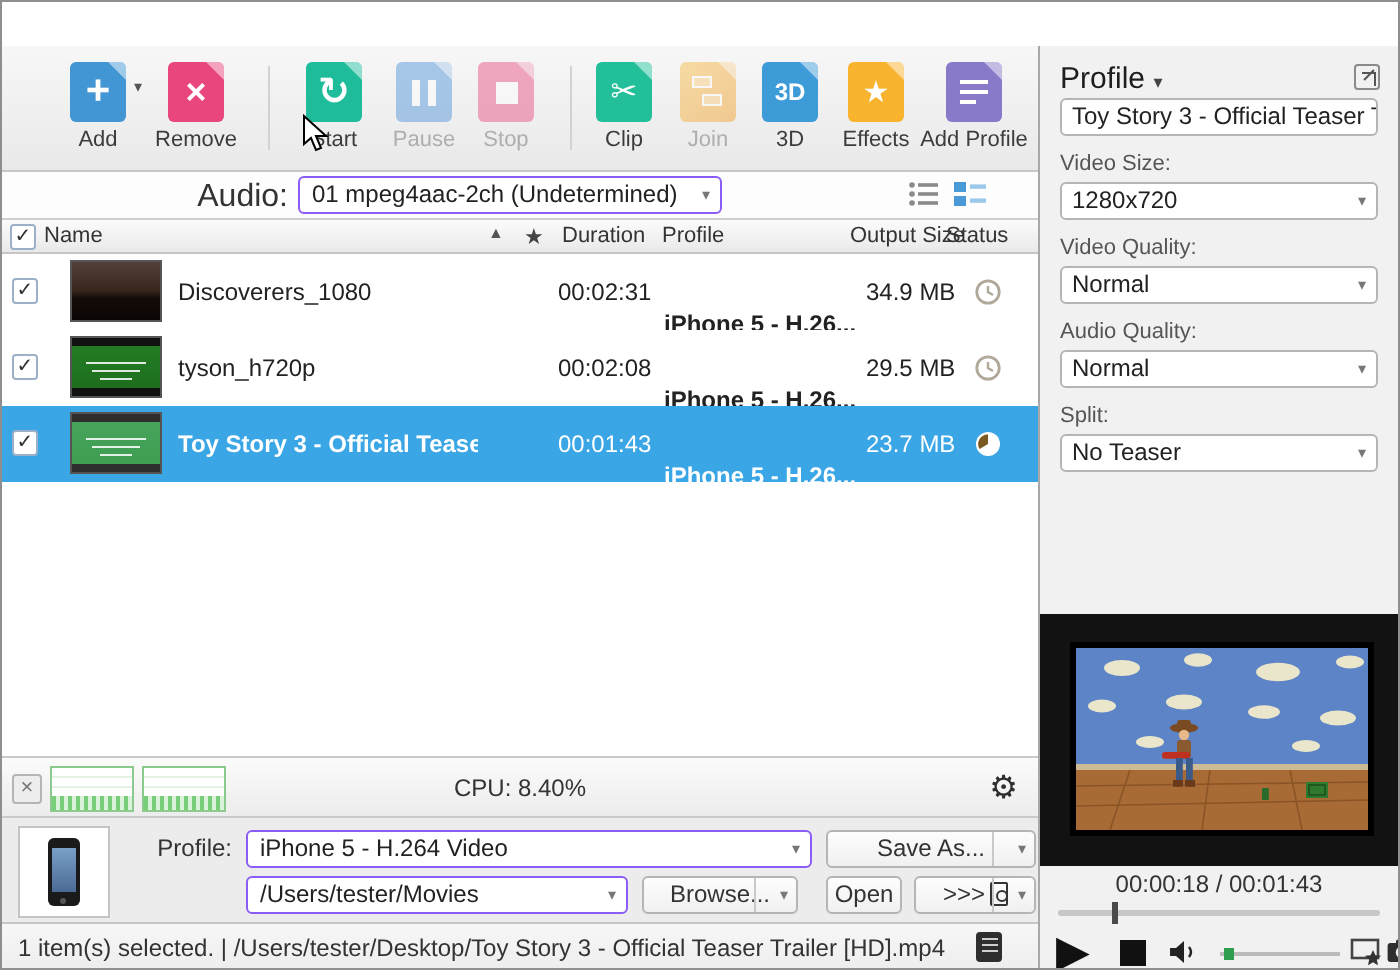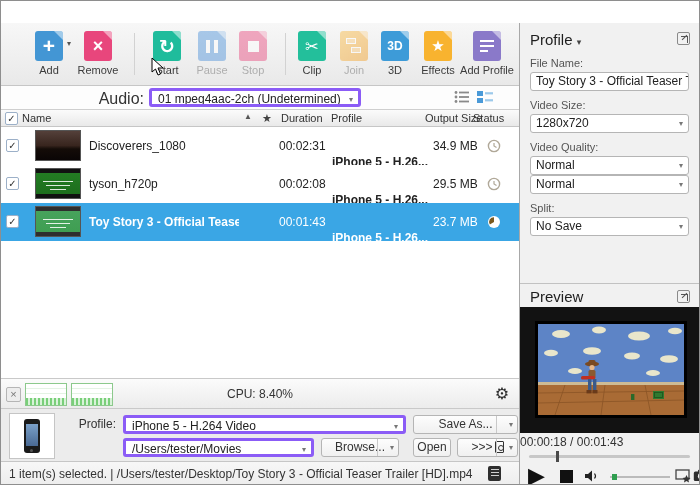--- a/index.html
+++ b/index.html
@@ -52,21 +52,21 @@
   .ic-addprofile{background:#8a79c9;}
   .plines{width:14px;}
   .plines div{height:2px;background:#fff;margin:3px 0;}
   .plines .half{width:60%;}
   
   .cursor{position:absolute;z-index:50;pointer-events:none;}
   
   .audio-bar{position:absolute;left:0;top:63px;width:100%;height:23px;background:#fdfdfd;}
   .audio-label{position:absolute;left:0;top:4px;width:143px;text-align:right;
     font-size:16px;color:#333;}
-  .select{position:relative;background:#fff;border:3px solid #8b5cf6;border-radius:3px;
+  .select{position:relative;background:#fff;border:1px solid #8b5cf6;border-radius:3px;
     font-size:12px;color:#222;padding:1px 16px 0 6px;height:19px;
     white-space:nowrap;overflow:hidden;}
   .select .car{position:absolute;right:5px;top:4px;font-size:8px;color:#777;}
   .audio-select{position:absolute;left:148px;top:2px;width:212px;}
   .viewtoggle{position:absolute;right:26px;top:4px;display:flex;gap:7px;}
   
   .thead{position:absolute;left:0;top:86px;width:100%;height:18px;
     background:linear-gradient(#fbfbfb,#e9e9e9);border-top:1px solid #cfcfcf;
     border-bottom:1px solid #c6c6c6;font-size:11px;color:#333;}
   .thead span{position:absolute;top:2px;}
@@ -151,21 +151,21 @@
   .rp-field{position:relative;background:#fff;border:1px solid #b5b5b5;border-radius:3px;
     height:19px;font-size:12px;color:#222;padding:1px 14px 0 5px;
     white-space:nowrap;overflow:hidden;}
   .rp-field .car{position:absolute;right:5px;top:4px;font-size:8px;color:#777;}
   .preview-head{position:absolute;left:0;top:260px;width:100%;height:24px;
     border-top:1px solid #c2c2c2;}
   .preview-head .rp-title{position:absolute;left:10px;top:4px;}
   .preview-head .expand{top:6px;}
   .video-area{position:absolute;left:0;top:284px;width:100%;height:126px;background:#121212;}
   .vframe{position:absolute;left:15px;top:14px;width:152px;height:97px;background:#000;}
-  .time-row{position:absolute;left:0;top:412px;width:100%;
+  .time-row{position:absolute;left:0;top:412px;width:100%;text-align:center;
     font-size:12px;color:#333;}
   .seek{position:absolute;left:9px;right:9px;top:432px;height:3px;background:#c7c7c7;
     border-radius:2px;}
   .seek .handle{position:absolute;left:17%;top:-4px;width:3px;height:11px;background:#4a4a4a;}
   .pcontrols{position:absolute;left:0;top:440px;width:100%;height:45px;}
   .play{position:absolute;left:8px;top:2px;font-size:22px;color:#111;line-height:22px;}
   .stopb{position:absolute;left:40px;top:7px;width:13px;height:13px;background:#111;}
   .vol-track{position:absolute;left:90px;top:13px;width:60px;height:2px;background:#bbb;}
   .vol-dot{position:absolute;left:2px;top:-2px;width:5px;height:6px;background:#2f9e4f;}
   .snap-film{position:absolute;left:155px;top:6px;}
@@ -395,53 +395,49 @@
       </div>
     </div>
   </div>
 
   <div class="right-pane">
 
     <div class="rp-section">
       <span class="rp-title"><span>Profile</span> <span class="car">▾</span></span>
       <div class="expand"></div>
 
-      <div class="rp-label">File Name:</div>
       <div class="rp-field" style="padding-right:4px">
         <span>Toy Story 3 - Official Teaser Traile</span>
       </div>
 
       <div class="rp-label">Video Size:</div>
       <div class="rp-field">
         <span>1280x720</span>
         <span class="car">▾</span>
       </div>
 
       <div class="rp-label">Video Quality:</div>
       <div class="rp-field">
         <span>Normal</span>
         <span class="car">▾</span>
       </div>
 
+      <div class="rp-label">Audio Quality:</div>
       <div class="rp-field">
         <span>Normal</span>
         <span class="car">▾</span>
       </div>
 
       <div class="rp-label">Split:</div>
       <div class="rp-field">
-        <span>No Save</span>
-        <span class="car">▾</span>
-      </div>
-    </div>
-
-    <div class="preview-head">
-      <span class="rp-title">Preview</span>
-      <div class="expand"></div>
-    </div>
+        <span>No Teaser</span>
+        <span class="car">▾</span>
+      </div>
+    </div>
+
 
     <div class="video-area">
       <svg class="vframe" viewBox="0 0 152 97">
         <rect x="0" y="0" width="152" height="97" fill="#000"></rect>
         <rect x="3" y="3" width="146" height="60" fill="#5d84c6"></rect>
         <ellipse cx="26" cy="13" rx="9" ry="4" fill="#e9e6cb"></ellipse>
         <ellipse cx="64" cy="9" rx="7" ry="3.4" fill="#e9e6cb"></ellipse>
         <ellipse cx="104" cy="15" rx="11" ry="4.6" fill="#e9e6cb"></ellipse>
         <ellipse cx="140" cy="10" rx="7" ry="3.2" fill="#e9e6cb"></ellipse>
         <ellipse cx="16" cy="32" rx="7" ry="3.2" fill="#e9e6cb"></ellipse>

